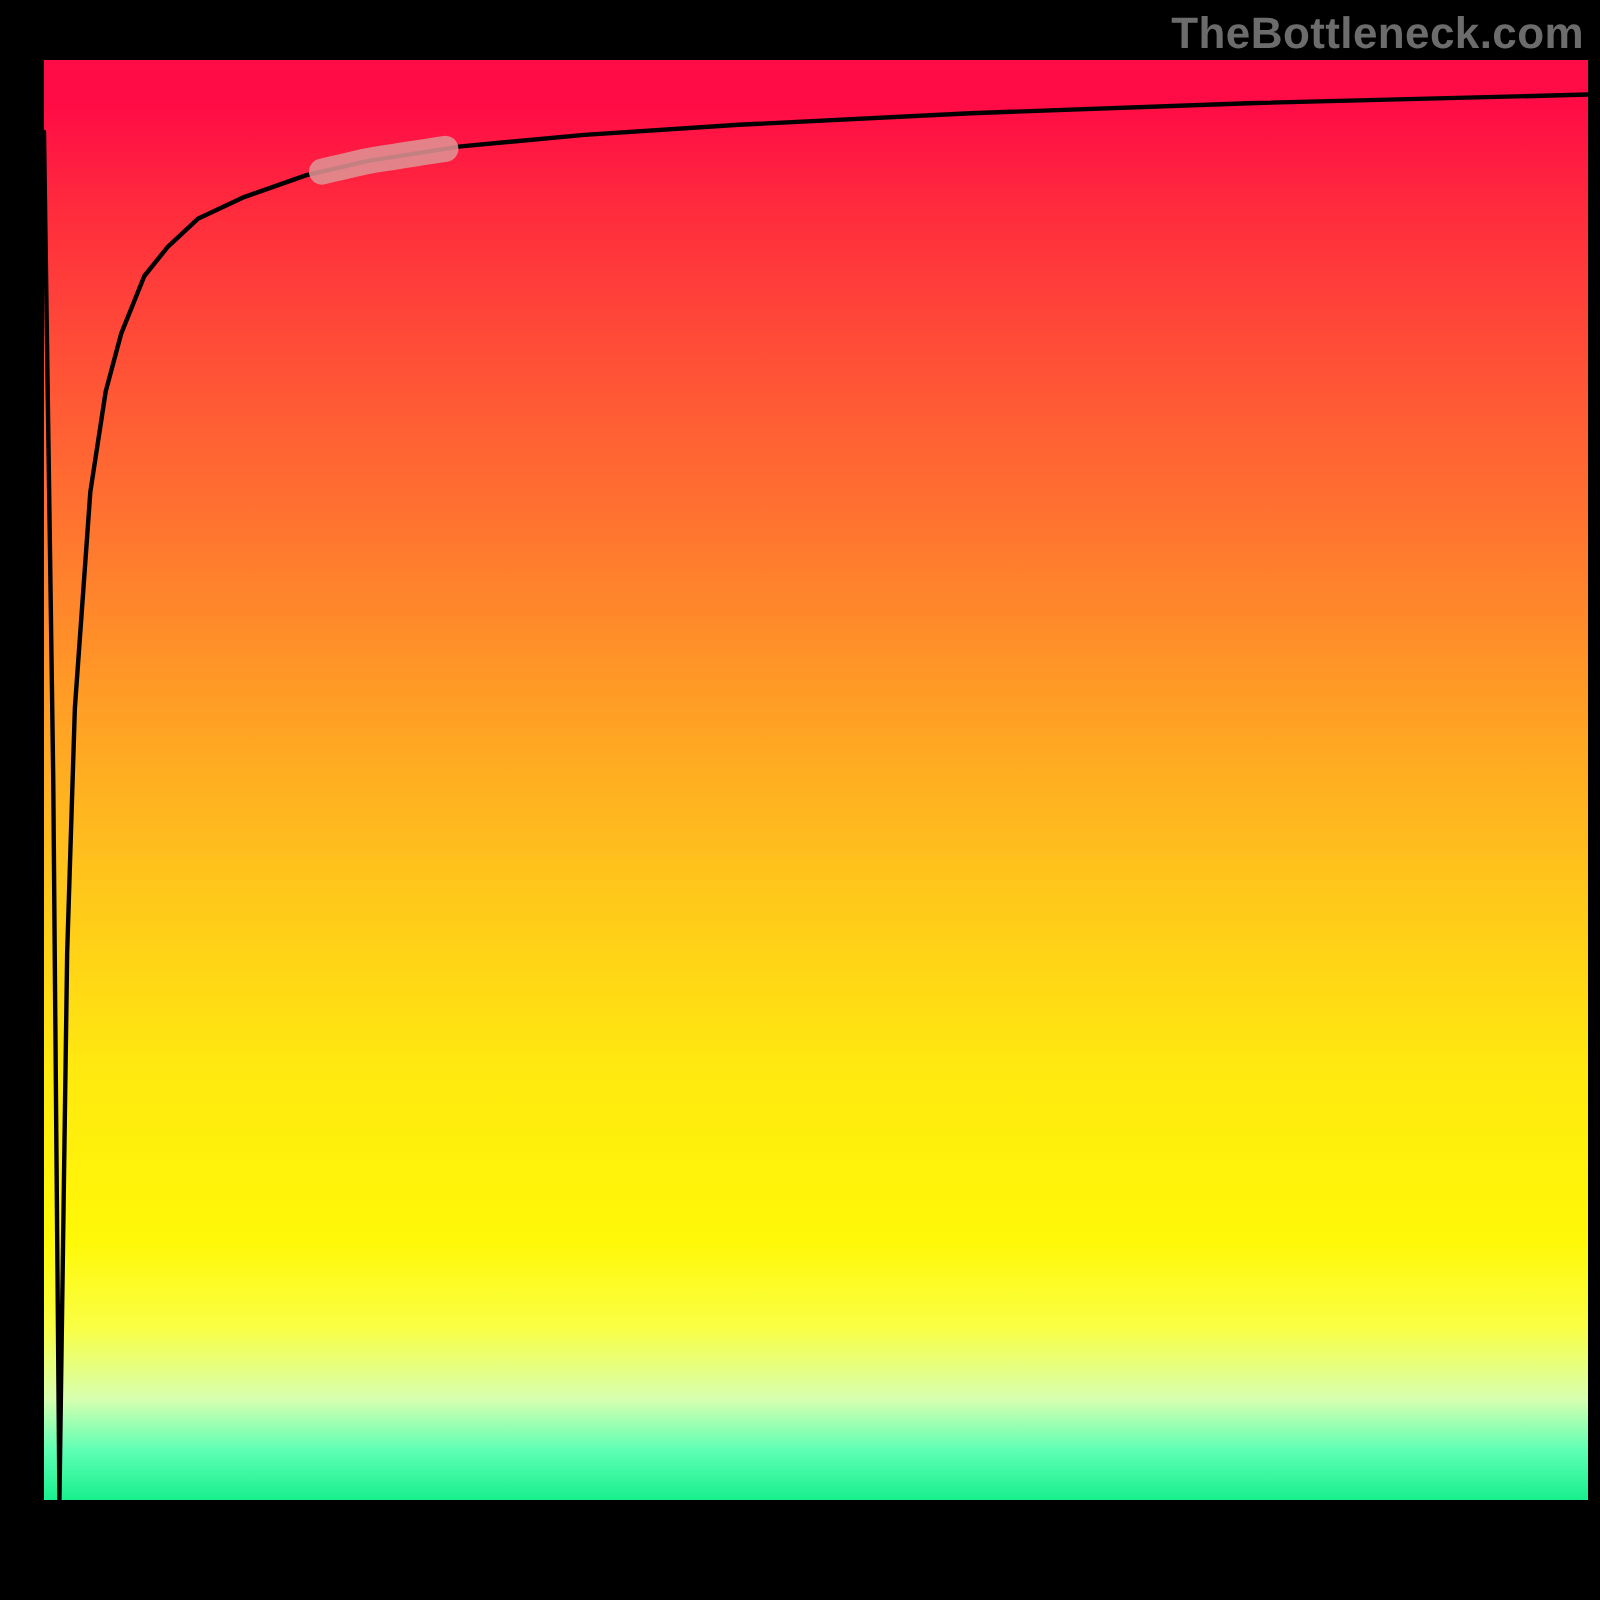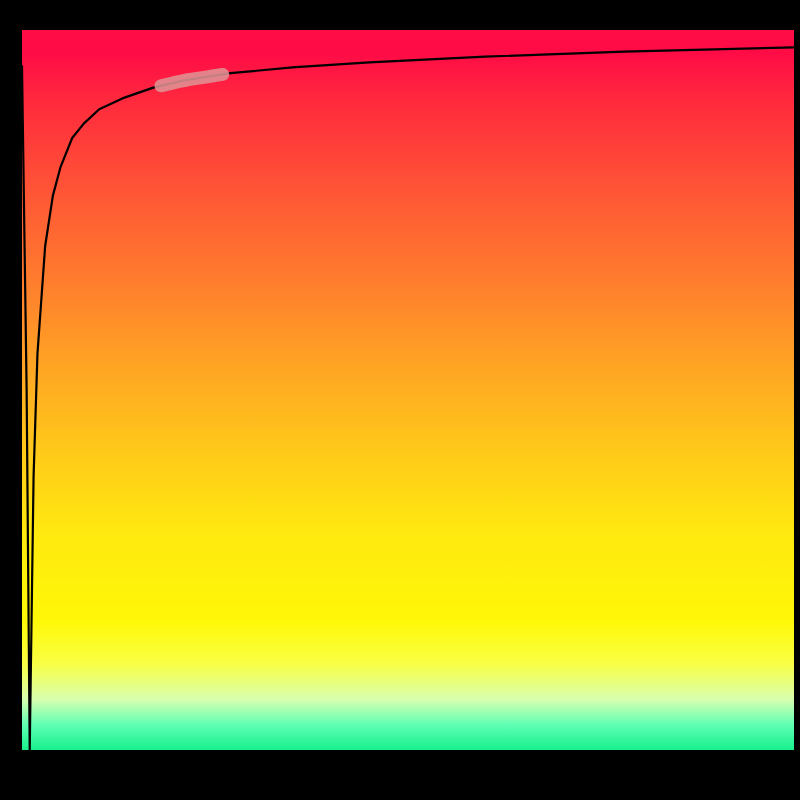--- a/index.html
+++ b/index.html
@@ -76,13 +76,14 @@
 <body>
 
 <div class="frame">
   <div class="plot-area"></div>
 
   <svg class="curve-svg" viewBox="0 0 772 720" preserveAspectRatio="none">
     <path id="curve-path" class="curve" d="M0.00 36.00 L4.63 360.00 L7.72 720.00 L11.58 446.40 L15.44 324.00 L23.16 216.00 L30.88 165.60 L38.60 136.80 L50.18 108.00 L61.76 93.60 L77.20 79.20 L100.36 68.40 L131.24 57.60 L162.12 50.40 L208.44 43.20 L270.20 37.44 L347.40 32.40 L463.20 26.64 L602.16 21.60 L772.00 17.28 "></path>
     <path id="highlight-path" class="highlight-seg" d="M138.96 55.80 L144.11 54.60 L149.25 53.40 L154.40 52.20 L159.55 51.00 L164.69 50.00 L169.84 49.20 L174.99 48.40 L180.13 47.60 L185.28 46.80 L190.43 46.00 L195.57 45.20 L200.72 44.40 "></path>
   </svg>
 
+  <div class="watermark">TheBottleneck.com</div>
 </div>
 
 </body></html>

